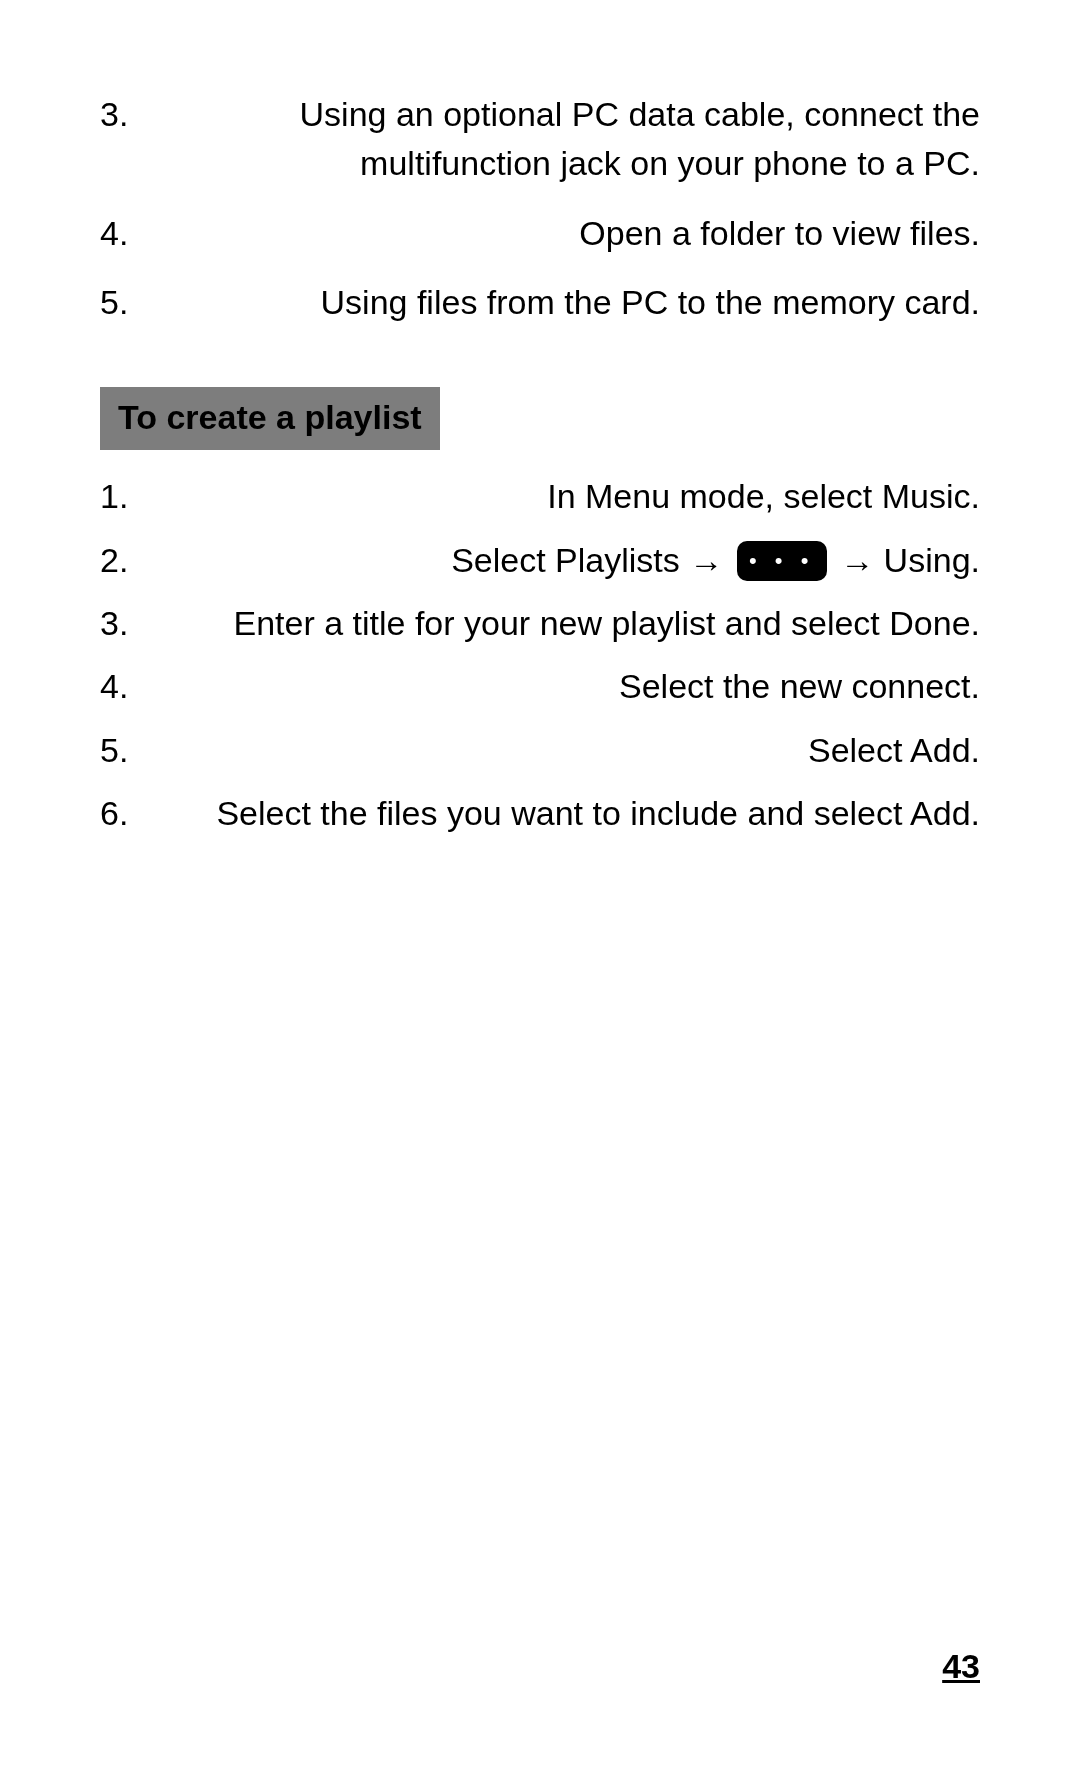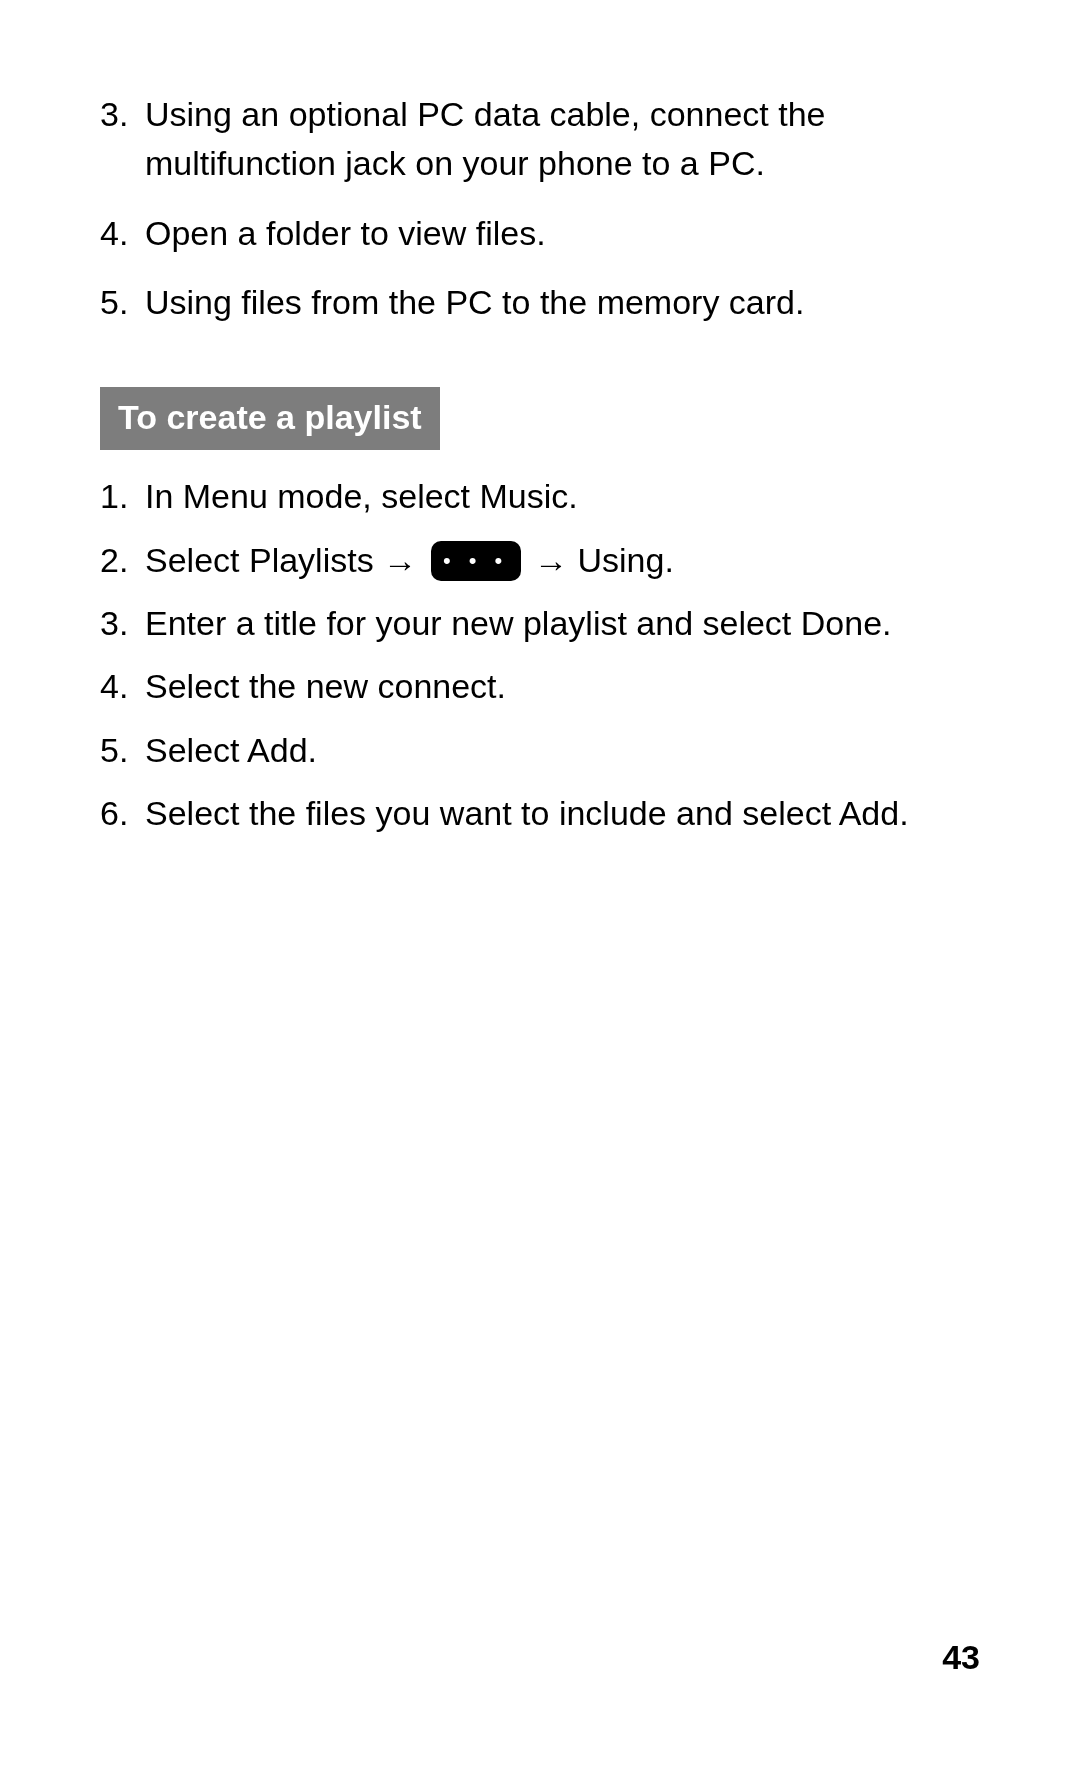--- a/index.html
+++ b/index.html
@@ -26,28 +26,29 @@
   ol.steps > li {
     display: flex;
     margin-bottom: 14px;
   }
   ol.steps > li .num {
     min-width: 45px;
     text-align: left;
   }
   ol.steps > li .txt {
     flex: 1;
+    text-align: right;
   }
   .txt p {
     margin: 0 0 6px 0;
   }
   .section-heading {
     display: inline-block;
     background: #7d7d7d;
-    color: #ffffff;
+    color: #000000;
     font-weight: bold;
     font-size: 34px;
     padding: 6px 18px 8px 18px;
     margin: 40px 0 22px 0;
   }
   .bold {
     font-weight: normal;
   }
   .more-icon {
     display: inline-flex;
@@ -60,24 +61,25 @@
     height: 40px;
     border-radius: 10px;
     font-size: 22px;
     letter-spacing: 6px;
     margin: 0 4px;
     position: relative;
     top: -2px;
   }
   .page-number {
     position: absolute;
-    bottom: 94px;
+    bottom: 85px;
     right: 100px;
     font-weight: bold;
     font-size: 34px;
+    text-decoration: underline;
   }
 </style>
 </head>
 <body>
 
 <div class="page">
 
   <ol class="steps" id="list1">
       <li>
         <span class="num">3.</span>

